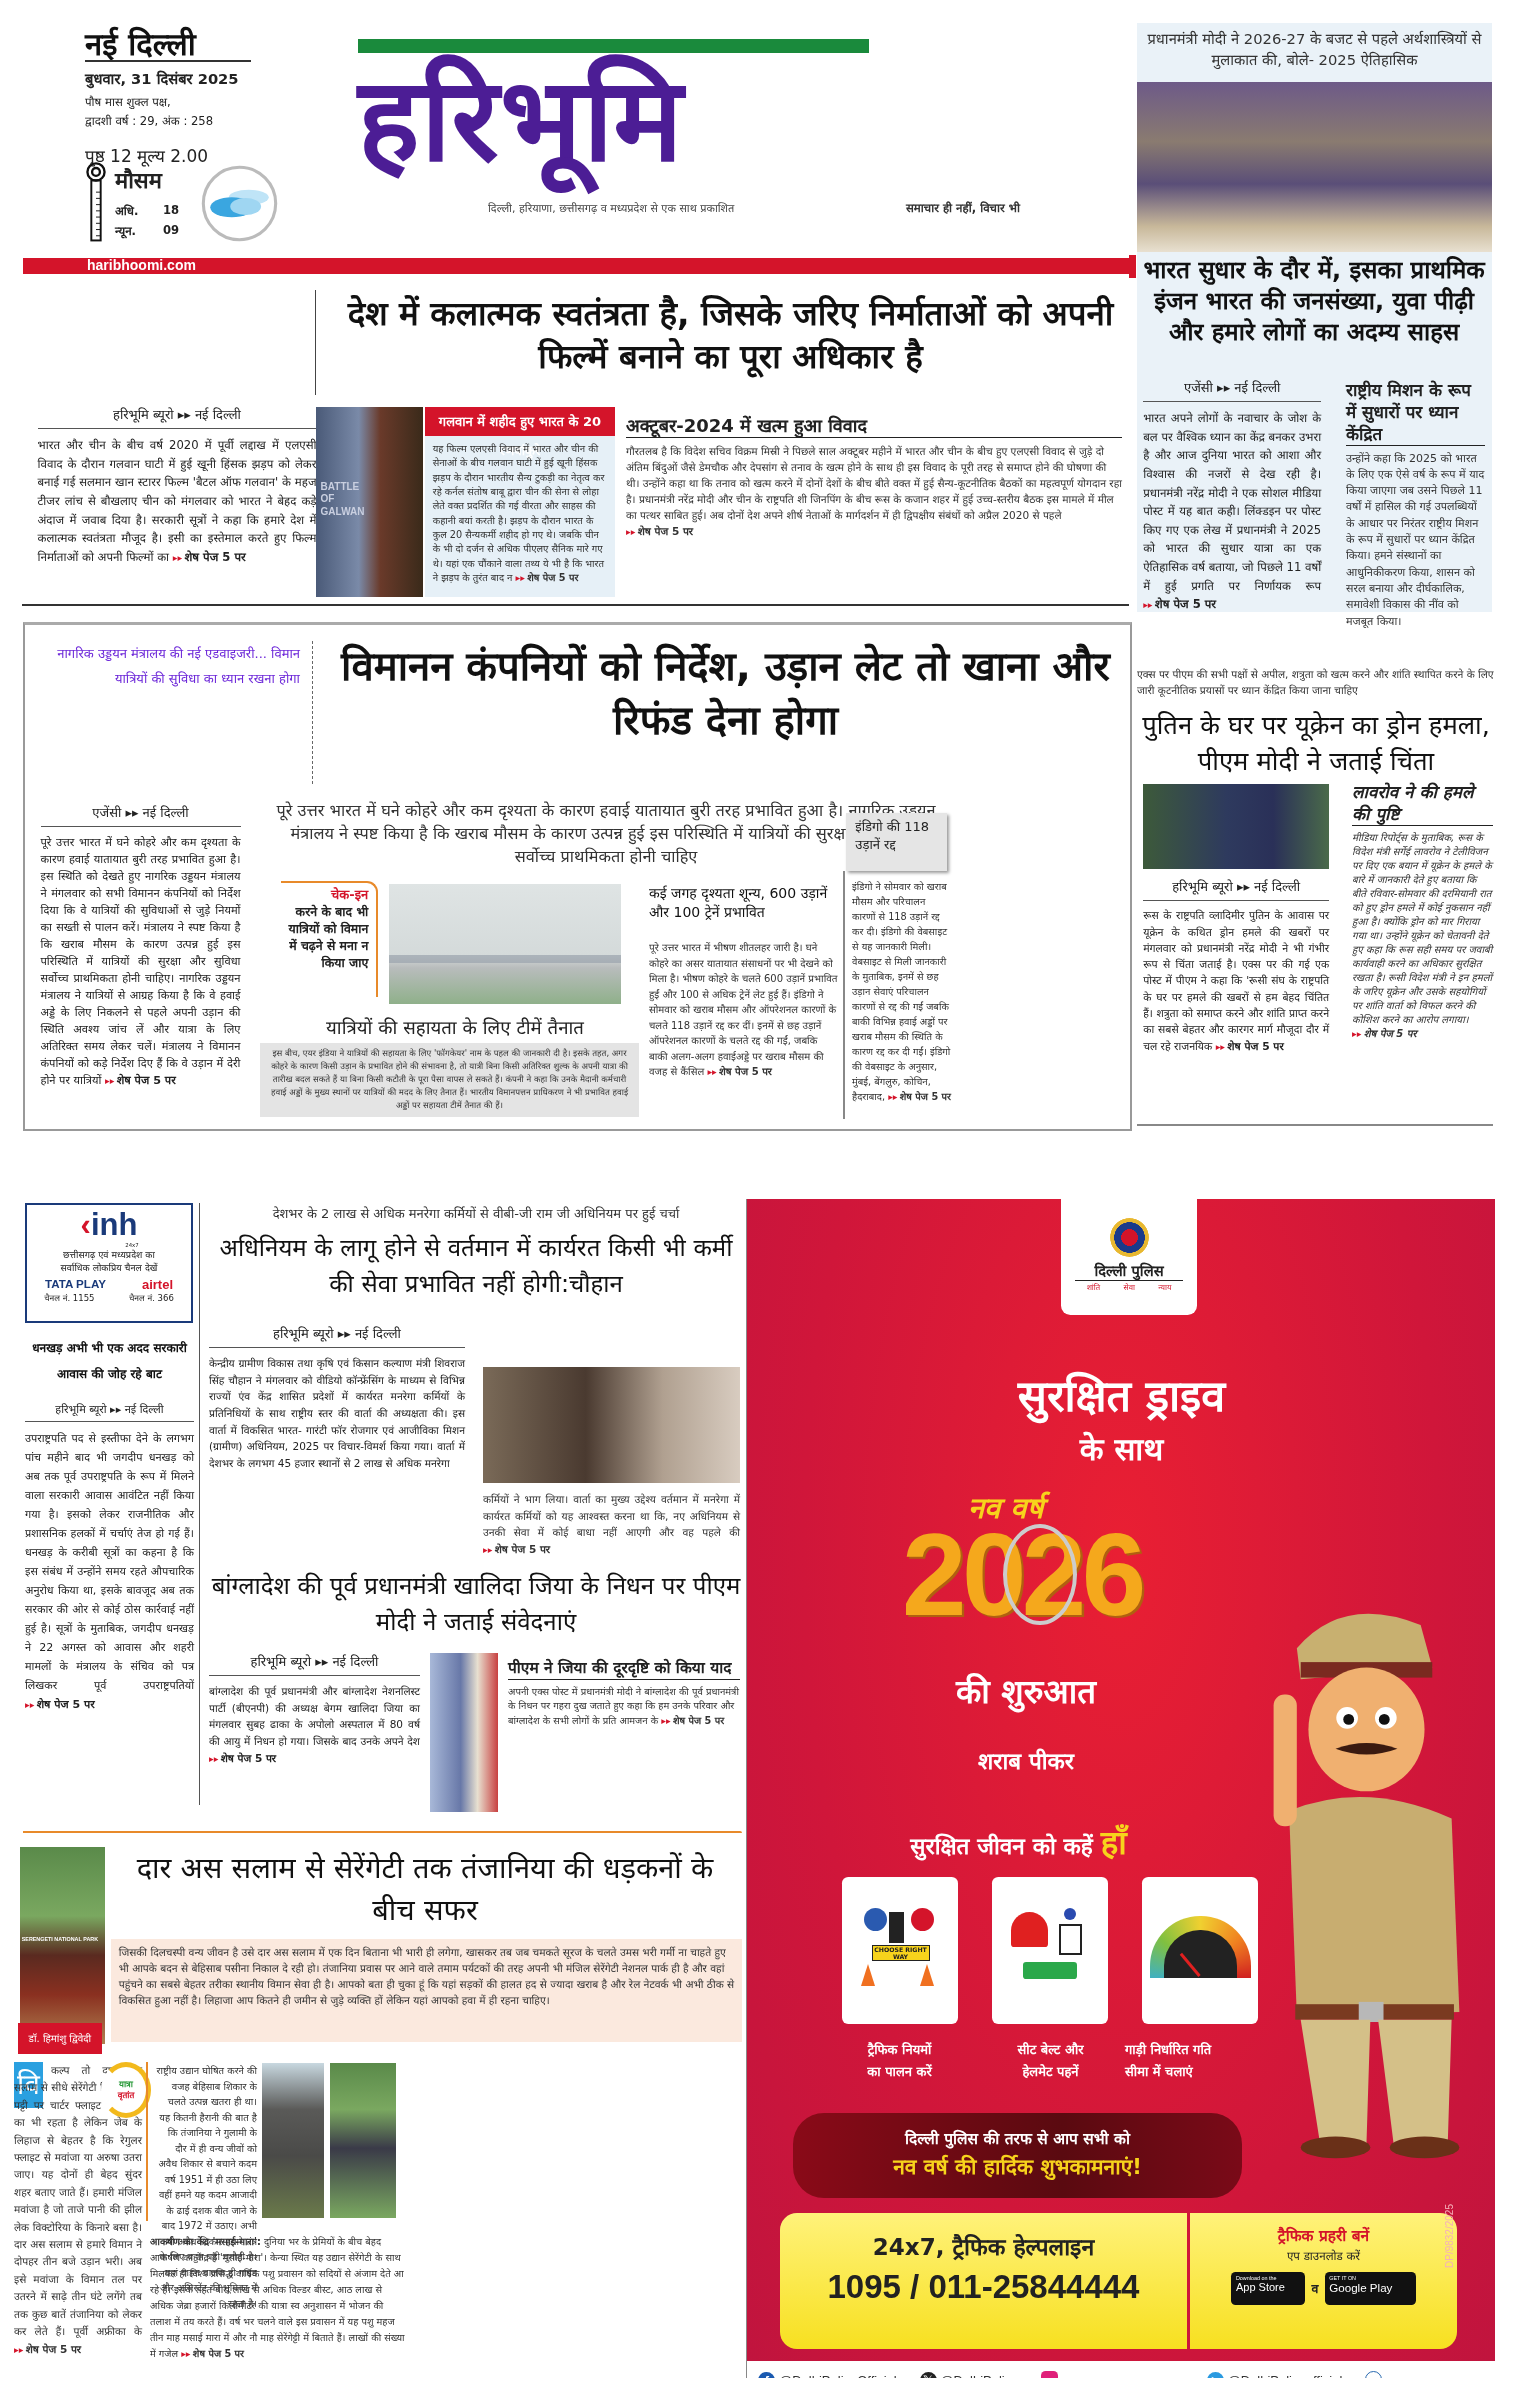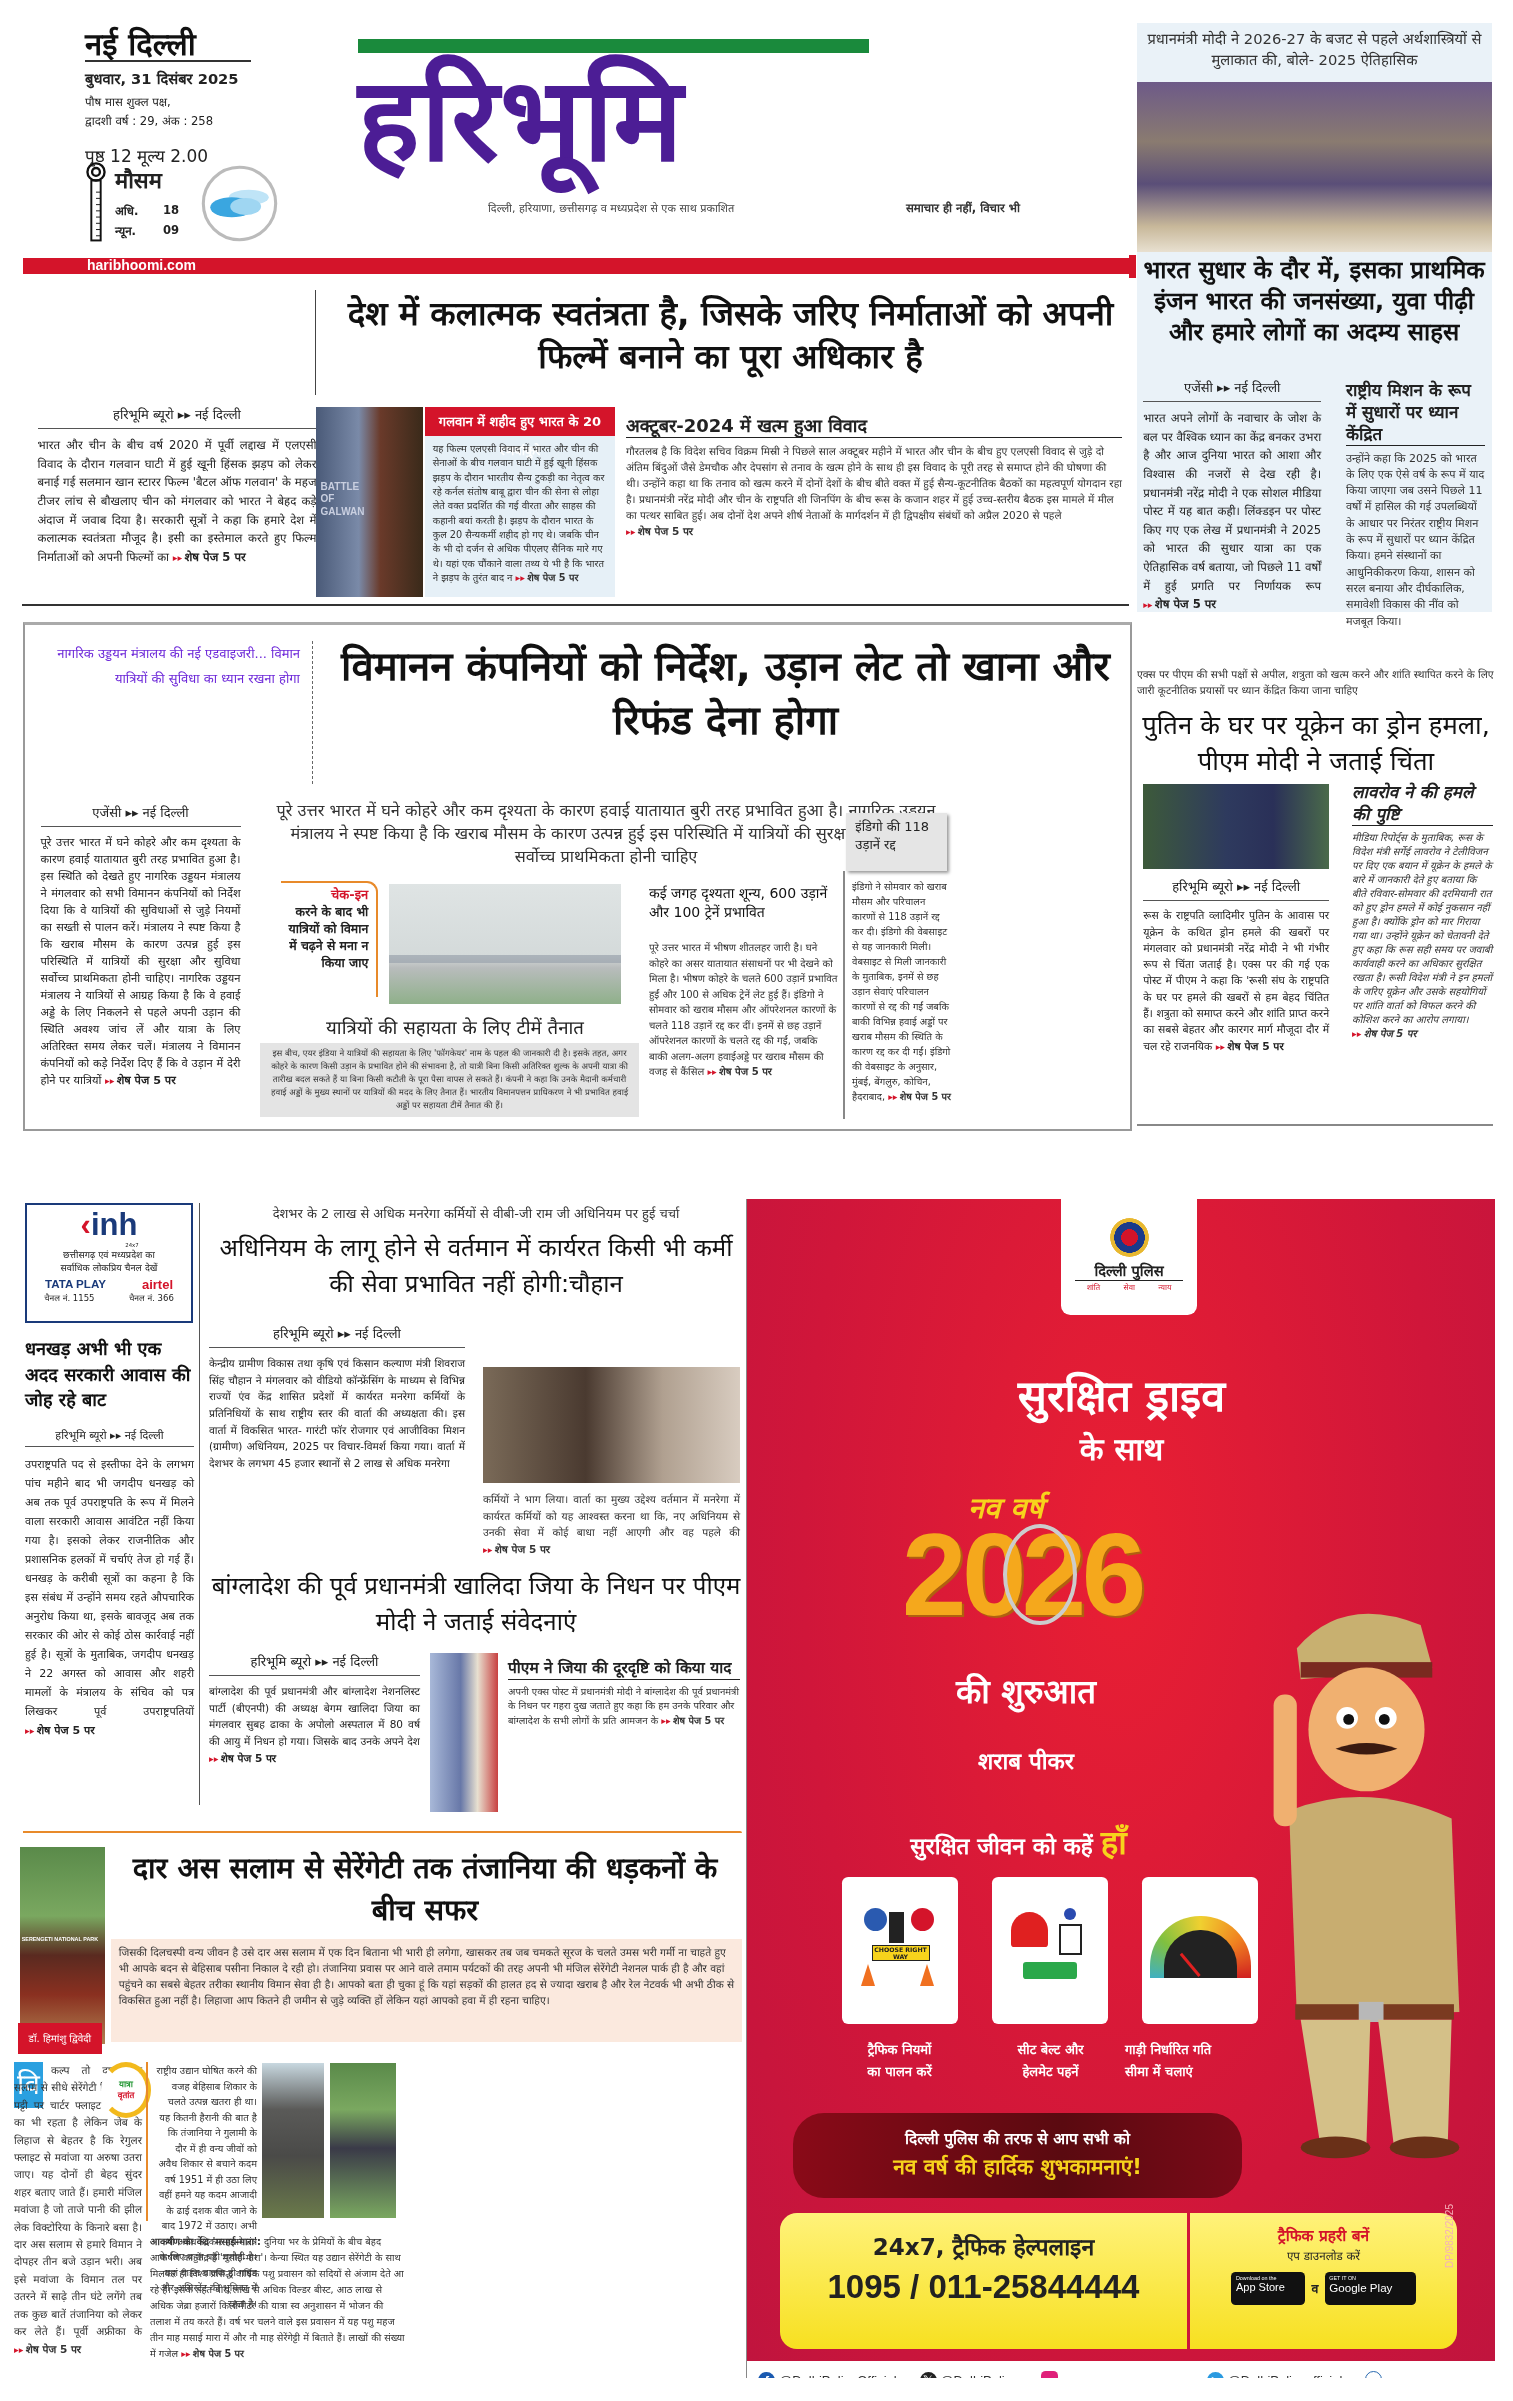--- a/index.html
+++ b/index.html
@@ -159,21 +159,21 @@
     <span style="font-family:'Liberation Sans',sans-serif;font-weight:bold;font-size:11.6px;color:#1a3a7a">TATA PLAY</span>
     <span style="font-family:'Liberation Sans',sans-serif;font-weight:bold;font-size:13px;color:#d4142a">airtel</span>
   </div>
   <div style="display:flex;justify-content:space-around;font-size:8.5px">
     <span>चैनल नं. 1155</span>
     <span>चैनल नं. 366</span>
   </div>
 </div>
 
 <div class="abs" style="left:25px;top:1336px;width:169px">
-  <div class="hl" style="font-size:18px;line-height:25.6px;">धनखड़ अभी भी एक अदद सरकारी आवास की जोह रहे बाट</div>
+  <div class="hl" style="font-size:12px;line-height:25.6px;text-align:center">धनखड़ अभी भी एक अदद सरकारी आवास की जोह रहे बाट</div>
   <div class="dateline" style="margin-top:14px;font-size:11px">हरिभूमि ब्यूरो ▸▸ नई दिल्ली</div>
   <div class="body-txt" style="font-size:11px;line-height:19px"><span>उपराष्ट्रपति पद से इस्तीफा देने के लगभग पांच महीने बाद भी जगदीप धनखड़ को अब तक पूर्व उपराष्ट्रपति के रूप में मिलने वाला सरकारी आवास आवंटित नहीं किया गया है। इसको लेकर राजनीतिक और प्रशासनिक हलकों में चर्चाएं तेज हो गई हैं। धनखड़ के करीबी सूत्रों का कहना है कि इस संबंध में उन्होंने समय रहते औपचारिक अनुरोध किया था, इसके बावजूद अब तक सरकार की ओर से कोई ठोस कार्रवाई नहीं हुई है। सूत्रों के मुताबिक, जगदीप धनखड़ ने 22 अगस्त को आवास और शहरी मामलों के मंत्रालय के संचिव को पत्र लिखकर पूर्व उपराष्ट्रपतियों</span> <span class="cont">शेष पेज 5 पर</span></div>
 </div>
 <div class="vline" style="left:199px;top:1203px;height:602px;width:0.8px;background:#555"></div>
 
 <div class="abs" style="left:209px;top:1204px;width:534px">
   <div style="font-size:13px;line-height:20px;text-align:center;color:#333">देशभर के 2 लाख से अधिक मनरेगा कर्मियों से वीबी-जी राम जी अधिनियम पर हुई चर्चा</div>
   <div class="hl" style="margin-top:6.2px;font-weight:normal;font-size:24px;line-height:36px;text-align:center;color:#111">अधिनियम के लागू होने से वर्तमान में कार्यरत किसी भी कर्मी की सेवा प्रभावित नहीं होगी:चौहान</div>
   <div class="abs" style="left:0;top:120px;width:256px">
     <div class="dateline">हरिभूमि ब्यूरो ▸▸ नई दिल्ली</div>
@@ -195,21 +195,21 @@
     <div style="font-size:9.7px;line-height:14.7px;color:#333"><span>अपनी एक्स पोस्ट में प्रधानमंत्री मोदी ने बांग्लादेश की पूर्व प्रधानमंत्री के निधन पर गहरा दुख जताते हुए कहा कि हम उनके परिवार और बांग्लादेश के सभी लोगों के प्रति आमजन के</span> <span class="cont">शेष पेज 5 पर</span></div>
   </div>
 </div>
 
 <div class="abs" style="left:14px;top:1831px;width:729px;height:558px">
   <div class="abs" style="left:9.3px;top:0;width:719px;height:2.3px;background:#e88a2a;border-top-right-radius:7.7px"></div>
   <div class="img" style="left:6.2px;top:15.5px;width:85px;height:197px;background:linear-gradient(180deg,#5a8a4a 0%,#7aa860 35%,#5a2a20 55%,#8a3020 75%,#b08050 100%)">
     <div style="position:absolute;left:1.5px;top:89px;color:#fff;font-size:5.4px;font-family:'Liberation Sans',sans-serif;font-weight:bold">SERENGETI NATIONAL PARK</div>
   </div>
   <div class="abs caption-red" style="left:3.9px;top:192px;width:84px;height:31px;font-size:10px;line-height:31px;font-weight:normal">डॉ. हिमांशु द्विवेदी</div>
-  <div class="abs hl" style="left:101px;top:15.5px;width:620px;font-weight:bold;font-size:29px;line-height:42px;text-align:center;color:#111">दार अस सलाम से सेरेंगेटी तक तंजानिया की धड़कनों के बीच सफर</div>
+  <div class="abs hl" style="left:101px;top:15.5px;width:620px;font-weight:normal;font-size:29px;line-height:42px;text-align:center;color:#111">दार अस सलाम से सेरेंगेटी तक तंजानिया की धड़कनों के बीच सफर</div>
   <div class="abs" style="left:97px;top:108px;width:631px;height:103px;background:#fbe9de;padding:4.6px 7.7px;font-size:10.5px;line-height:16px;color:#333">जिसकी दिलचस्पी वन्य जीवन है उसे दार अस सलाम में एक दिन बिताना भी भारी ही लगेगा, खासकर तब जब चमकते सूरज के चलते उमस भरी गर्मी ना चाहते हुए भी आपके बदन से बेहिसाब पसीना निकाल दे रही हो। तंजानिया प्रवास पर आने वाले तमाम पर्यटकों की तरह अपनी भी मंजिल सेरेंगेटी नेशनल पार्क ही है और वहां पहुंचने का सबसे बेहतर तरीका स्थानीय विमान सेवा ही है। आपको बता ही चुका हूं कि यहां सड़कों की हालत हद से ज्यादा खराब है और रेल नेटवर्क भी अभी ठीक से विकसित हुआ नहीं है। लिहाजा आप कितने ही जमीन से जुड़े व्यक्ति हों लेकिन यहां आपको हवा में ही रहना चाहिए।</div>
   <div class="abs" style="left:0;top:231px;width:29px;height:46px;background:#2aa0e0;color:#fff;font-size:28px;line-height:46px;text-align:center">वि</div>
   <div class="abs" style="left:0;top:231px;width:128px;font-size:10.5px;line-height:17.4px;color:#333;text-align:justify;text-indent:37px"><span>कल्प तो दार अस सलाम से सीधे सेरेंगेटी स्थित हवाई पट्टी पर चार्टर फ्लाइट से उतरने का भी रहता है लेकिन जेब के लिहाज से बेहतर है कि रेगुलर फ्लाइट से मवांजा या अरुषा उतरा जाए। यह दोनों ही बेहद सुंदर शहर बताए जाते हैं। हमारी मंजिल मवांजा है जो ताजे पानी की झील लेक विक्टोरिया के किनारे बसा है। दार अस सलाम से हमारे विमान ने दोपहर तीन बजे उड़ान भरी। अब इसे मवांजा के विमान तल पर उतरने में साढ़े तीन घंटे लगेंगे तब तक कुछ बातें तंजानिया को लेकर कर लेते हैं। पूर्वी अफ्रीका के</span> <span class="cont" style="text-indent:0">शेष पेज 5 पर</span></div>
   <div class="abs" style="left:87px;top:231px;width:50px;height:56px;border:5.4px solid #f2b91c;border-radius:50%;border-left-color:transparent;border-bottom-color:#f2b91c;background:#fff;text-align:center">
     <div style="color:#2a9a3a;font-weight:bold;font-size:8.5px;margin-top:11px">यात्रा</div>
     <div style="color:#d4142a;font-weight:bold;font-size:8.5px">वृतांत</div>
   </div>
   <div class="abs" style="left:132px;top:231px;width:1.5px;height:159px;background:#e88a2a"></div>
   <div class="abs" style="left:141px;top:232px;width:102px;font-size:9.7px;line-height:15.5px;color:#333;text-align:right">राष्ट्रीय उद्यान घोषित करने की वजह बेहिसाब शिकार के चलते उत्पन्न खतरा ही था। यह कितनी हैरानी की बात है कि तंजानिया ने गुलामी के दौर में ही वन्य जीवों को अवैध शिकार से बचाने कदम वर्ष 1951 में ही उठा लिए वहीं हमने यह कदम आजादी के ढाई दशक बीत जाने के बाद 1972 में उठाए। अभी भी अवैध शिकार हमारे तंत्र के लिए बहुत बड़ी चुनौती है। यहां वाहन चालक ही गाइड और असिस्टेंट की भूमिका में रहता है।</div>
   <div class="img" style="left:248px;top:232px;width:62px;height:155px;background:linear-gradient(180deg,#c8d8e0 0%,#5a5a58 30%,#4a4a48 60%,#6a7a4a 100%)"></div>

